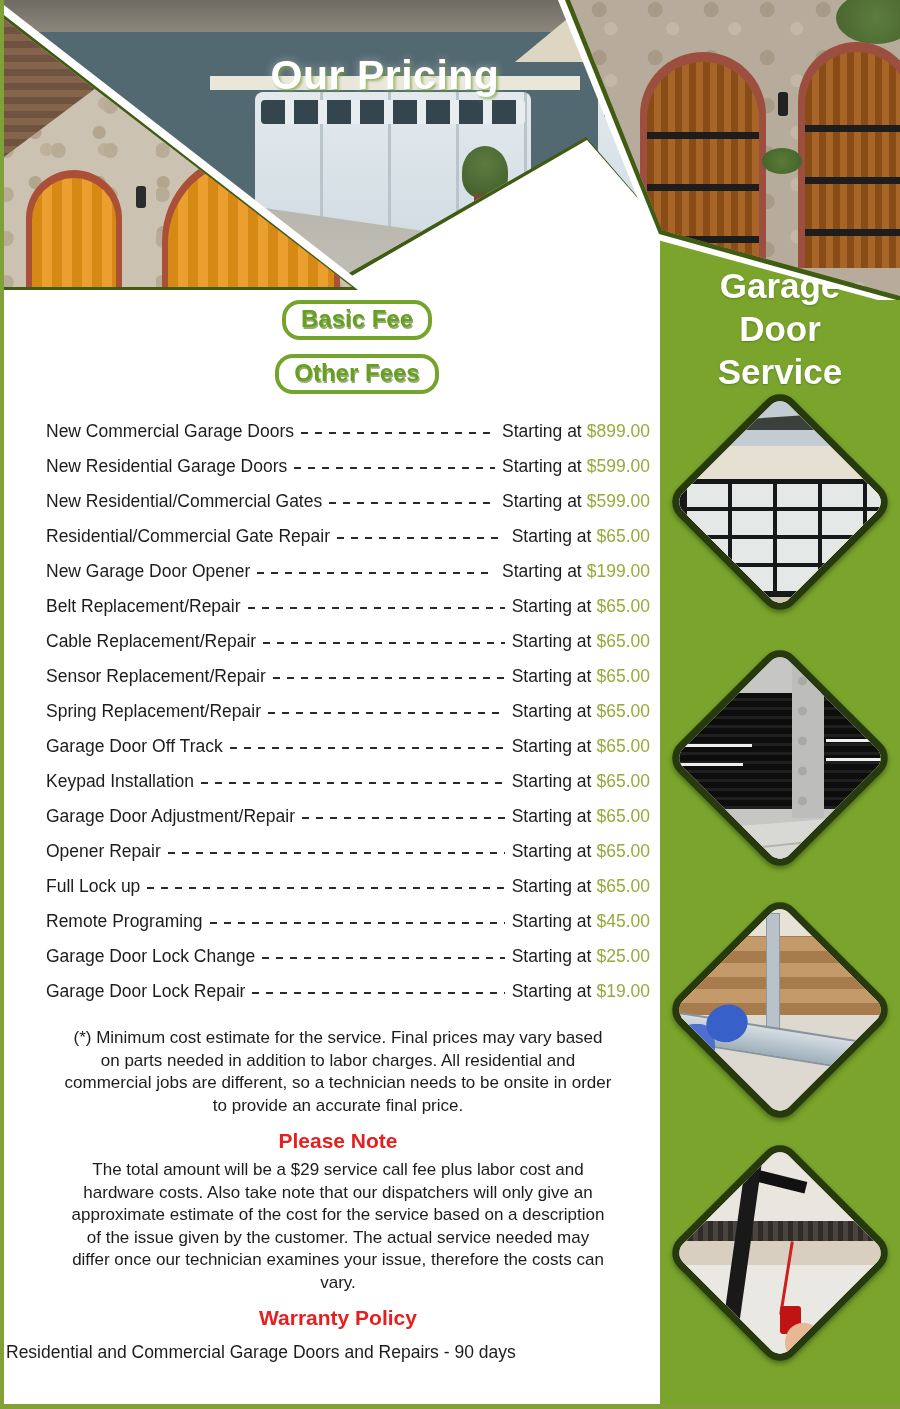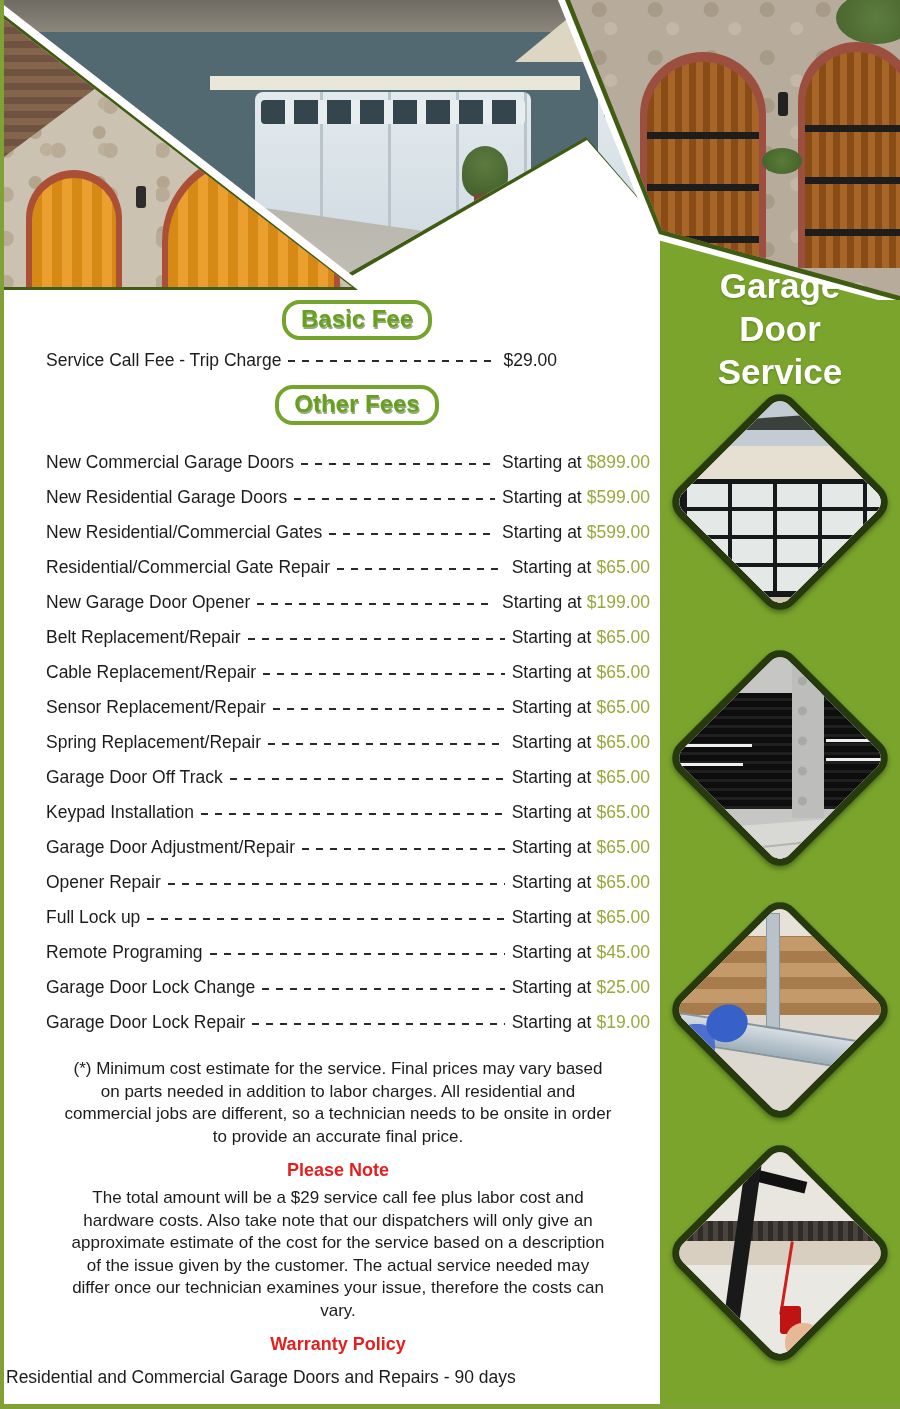--- a/index.html
+++ b/index.html
@@ -142,21 +142,21 @@
   .fee-row{display:flex;align-items:center;width:604px;height:35px;font-size:17.5px;white-space:nowrap;}
   .fee-row.basic{width:511px;height:22px;margin-top:9px;}
   .leader{flex:1 1 auto;height:2px;margin:2px 7px 0 7px;
       background:repeating-linear-gradient(90deg,#2a2a2a 0 7px,transparent 7px 14px);}
   .fee-price{color:var(--price-green);}
   .fee-price.black{color:var(--ink);}
   .fee-start{margin-right:5px;text-align:center;}
   .ofees{margin-top:20px;}
   .b2{margin-top:14px;}
   .note{margin:18px auto 0;width:548px;text-align:center;font-size:17px;line-height:22.5px;transform:translateX(6px);}
-  .red-head{margin-top:12px;text-align:center;font-size:18px;font-weight:bold;color:var(--red);transform:translateX(6px);}
+  .red-head{margin-top:12px;text-align:center;font-size:21px;font-weight:bold;color:var(--red);transform:translateX(6px);}
   .note2{margin:6px auto 0;width:540px;}
   .warranty-line{margin-top:12px;text-align:left;font-size:17.5px;transform:translateX(2px);}
 </style>
 </head>
 <body>
 
 <div class="header">
   <div class="ly pc-white"></div>
   <div class="ly pc-dark"></div>
   <div class="ly pc-photo">
@@ -195,20 +195,21 @@
     <div class="pr-arch pr-arch-1">
         <div class="pr-door"></div>
       </div>
     <div class="pr-arch pr-arch-2">
         <div class="pr-door"></div>
       </div>
     <div class="pr-lamp"></div>
     <div class="pr-plant"></div>
   </div>
 
+  <div class="our-pricing">Our Pricing</div>
 </div>
 
 <div class="sidebar">
   <div class="sb-title">
     <div>Garage</div>
     <div>Door</div>
     <div>Service</div>
   </div>
 
   <div class="diamond" style="top:272px">
@@ -256,27 +257,20 @@
     </div>
   </div>
 </div>
 
 <div class="content">
 
   <div class="badge-wrap">
     <span class="badge">Basic Fee</span>
   </div>
 
-  <div class="fees">
-    <div class="fee-row basic">
-      <span class="fee-label">Service Call Fee - Trip Charge</span>
-      <span class="leader"></span>
-      <span class="fee-price black">$29.00</span>
-    </div>
-  </div>
 
   <div class="badge-wrap b2">
     <span class="badge">Other Fees</span>
   </div>
 
   <div class="fees ofees">
   <div class="fee-row">
     <span class="fee-label">New Commercial Garage Doors</span>
     <span class="leader"></span>
     <span class="fee-start">Starting at</span>

